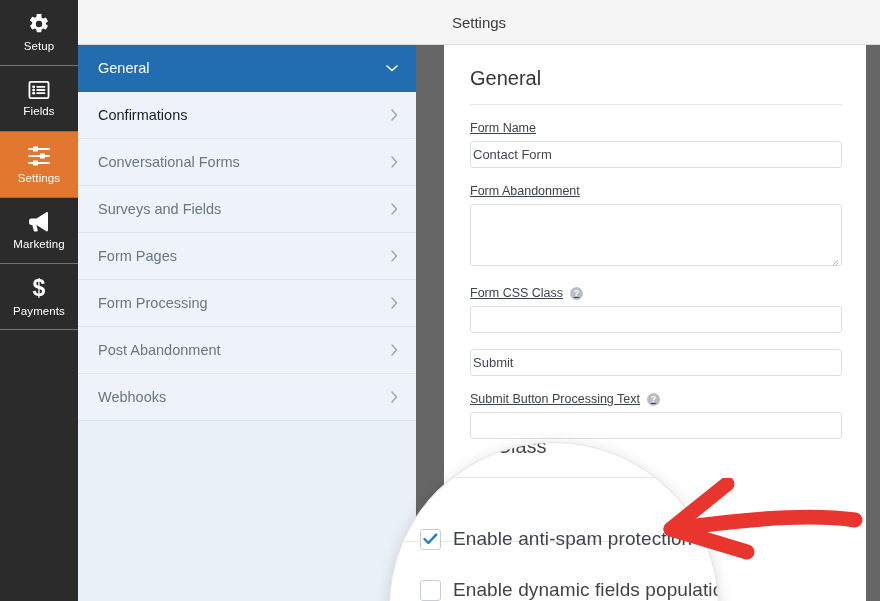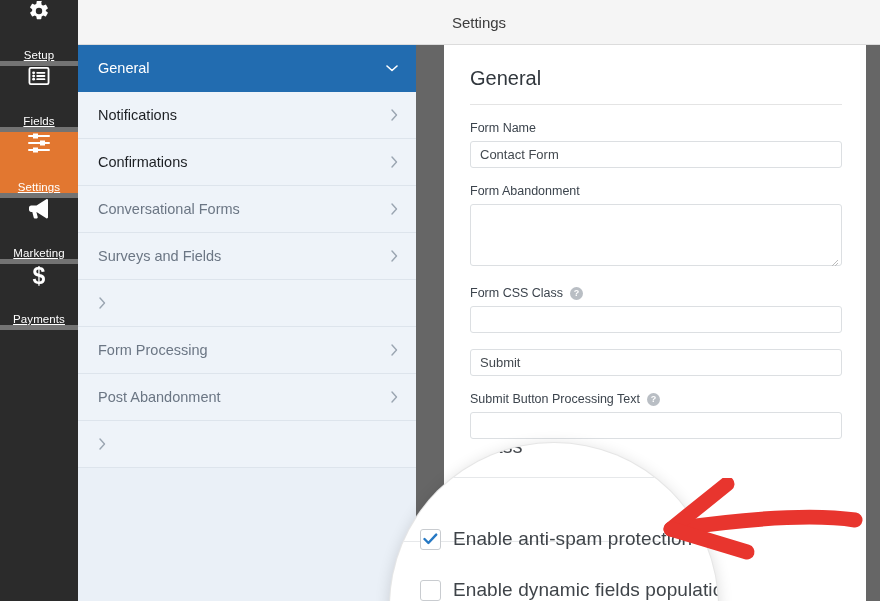--- a/index.html
+++ b/index.html
@@ -20,25 +20,24 @@
   #rail {
     position: absolute; left: 0; top: 0;
     width: 78px; height: 601px;
     background: #2b2b2b;
     z-index: 5;
   }
   .rail-item {
     position: relative;
     height: 66px;
     display: flex; flex-direction: column;
-    align-items: center; justify-content: space-between;
+    align-items: center; justify-content: center;
     color: #ffffff;
-    border-bottom: 5px solid #737373;
+    border-bottom: 1px solid #737373;
     cursor: pointer;
-    text-decoration: underline;
   }
   .rail-item.active { background: #e27730; }
   .rail-icon { display: block; line-height: 0; margin-bottom: 5px; }
   .rail-label {
     font-size: 11.5px;
     letter-spacing: .1px;
     color: #ffffff;
   }
   .rail-filler { height: 288px; background: #2b2b2b; }
 
@@ -119,34 +118,34 @@
     color: #31373d;
     padding-bottom: 14px;
     border-bottom: 1px solid #e4e4e4;
     font-weight: normal;
   }
   .field { margin-top: 16px; }
   .field-label {
     font-size: 12.5px;
     color: #3c444d;
     margin-bottom: 6px;
-    display: flex; align-items: center; gap: 7px;
+    display: flex; align-items: center; gap: 7px; text-decoration: underline;
   }
   .help-icon {
     display: inline-flex; align-items: center; justify-content: center;
     width: 13px; height: 13px; border-radius: 50%;
     background: #b9bec4; color: #ffffff;
     font-size: 9px; font-weight: bold; line-height: 1;
     cursor: pointer;
   }
   .text-input {
     width: 100%; height: 27px;
     border: 1px solid #dcdfe2; border-radius: 3px;
     background: #ffffff;
-    padding: 0 9px;
+    padding: 0 2px;
     font-family: "Liberation Sans", sans-serif;
     font-size: 13px; color: #43494f;
     outline: none;
   }
   .text-area {
     width: 100%; height: 62px;
     border: 1px solid #dcdfe2; border-radius: 3px;
     background: #ffffff;
     padding: 7px 9px;
     font-family: "Liberation Sans", sans-serif;
@@ -176,20 +175,21 @@
     width: 328px; height: 328px;
   }
   .mag-line {
     position: absolute; left: 0; width: 328px;
     height: 1px; background: #e6e8ea;
   }
   .mag-text {
     position: absolute;
     font-size: 20px; color: #45494e;
     white-space: nowrap;
+    margin-left: 24px;
   }
   .mag-check-row {
     position: absolute;
     display: flex; align-items: center; gap: 12px;
     white-space: nowrap;
   }
   .mag-box {
     width: 21px; height: 21px;
     border: 1px solid #c9ccd0; border-radius: 3px;
     background: #ffffff;
@@ -286,28 +286,20 @@
 
     <div class="menu-item active">
       <span class="menu-label">General</span>
       <span class="menu-caret">
         <svg class="caret-svg" width="12" height="8" viewBox="0 0 12 8" fill="none" stroke="currentColor" stroke-width="1.6" stroke-linecap="round" stroke-linejoin="round">
             <polyline points="1,2 6,6.5 11,2"></polyline>
           </svg>
       </span>
     </div>
 
-    <div class="menu-item enabled">
-      <span class="menu-label">Notifications</span>
-      <span class="menu-caret">
-        <svg class="caret-svg" width="8" height="12" viewBox="0 0 8 12" fill="none" stroke="currentColor" stroke-width="1.4" stroke-linecap="round" stroke-linejoin="round">
-            <polyline points="2,1 6.5,6 2,11"></polyline>
-          </svg>
-      </span>
-    </div>
 
     <div class="menu-item enabled">
       <span class="menu-label">Confirmations</span>
       <span class="menu-caret">
         <svg class="caret-svg" width="8" height="12" viewBox="0 0 8 12" fill="none" stroke="currentColor" stroke-width="1.4" stroke-linecap="round" stroke-linejoin="round">
             <polyline points="2,1 6.5,6 2,11"></polyline>
           </svg>
       </span>
     </div>
 
@@ -323,20 +315,21 @@
     <div class="menu-item">
       <span class="menu-label">Surveys and Fields</span>
       <span class="menu-caret">
         <svg class="caret-svg" width="8" height="12" viewBox="0 0 8 12" fill="none" stroke="currentColor" stroke-width="1.4" stroke-linecap="round" stroke-linejoin="round">
             <polyline points="2,1 6.5,6 2,11"></polyline>
           </svg>
       </span>
     </div>
 
     <div class="menu-item">
+      <span class="menu-label">Form Pages</span>
       <span class="menu-caret">
         <svg class="caret-svg" width="8" height="12" viewBox="0 0 8 12" fill="none" stroke="currentColor" stroke-width="1.4" stroke-linecap="round" stroke-linejoin="round">
             <polyline points="2,1 6.5,6 2,11"></polyline>
           </svg>
       </span>
     </div>
 
 
     <div class="menu-item">
       <span class="menu-label">Form Processing</span>
@@ -350,20 +343,21 @@
     <div class="menu-item">
       <span class="menu-label">Post Abandonment</span>
       <span class="menu-caret">
         <svg class="caret-svg" width="8" height="12" viewBox="0 0 8 12" fill="none" stroke="currentColor" stroke-width="1.4" stroke-linecap="round" stroke-linejoin="round">
             <polyline points="2,1 6.5,6 2,11"></polyline>
           </svg>
       </span>
     </div>
 
     <div class="menu-item">
+      <span class="menu-label">Webhooks</span>
       <span class="menu-caret">
         <svg class="caret-svg" width="8" height="12" viewBox="0 0 8 12" fill="none" stroke="currentColor" stroke-width="1.4" stroke-linecap="round" stroke-linejoin="round">
             <polyline points="2,1 6.5,6 2,11"></polyline>
           </svg>
       </span>
     </div>
 
   </div>
 
   <div id="divider-left"></div>

